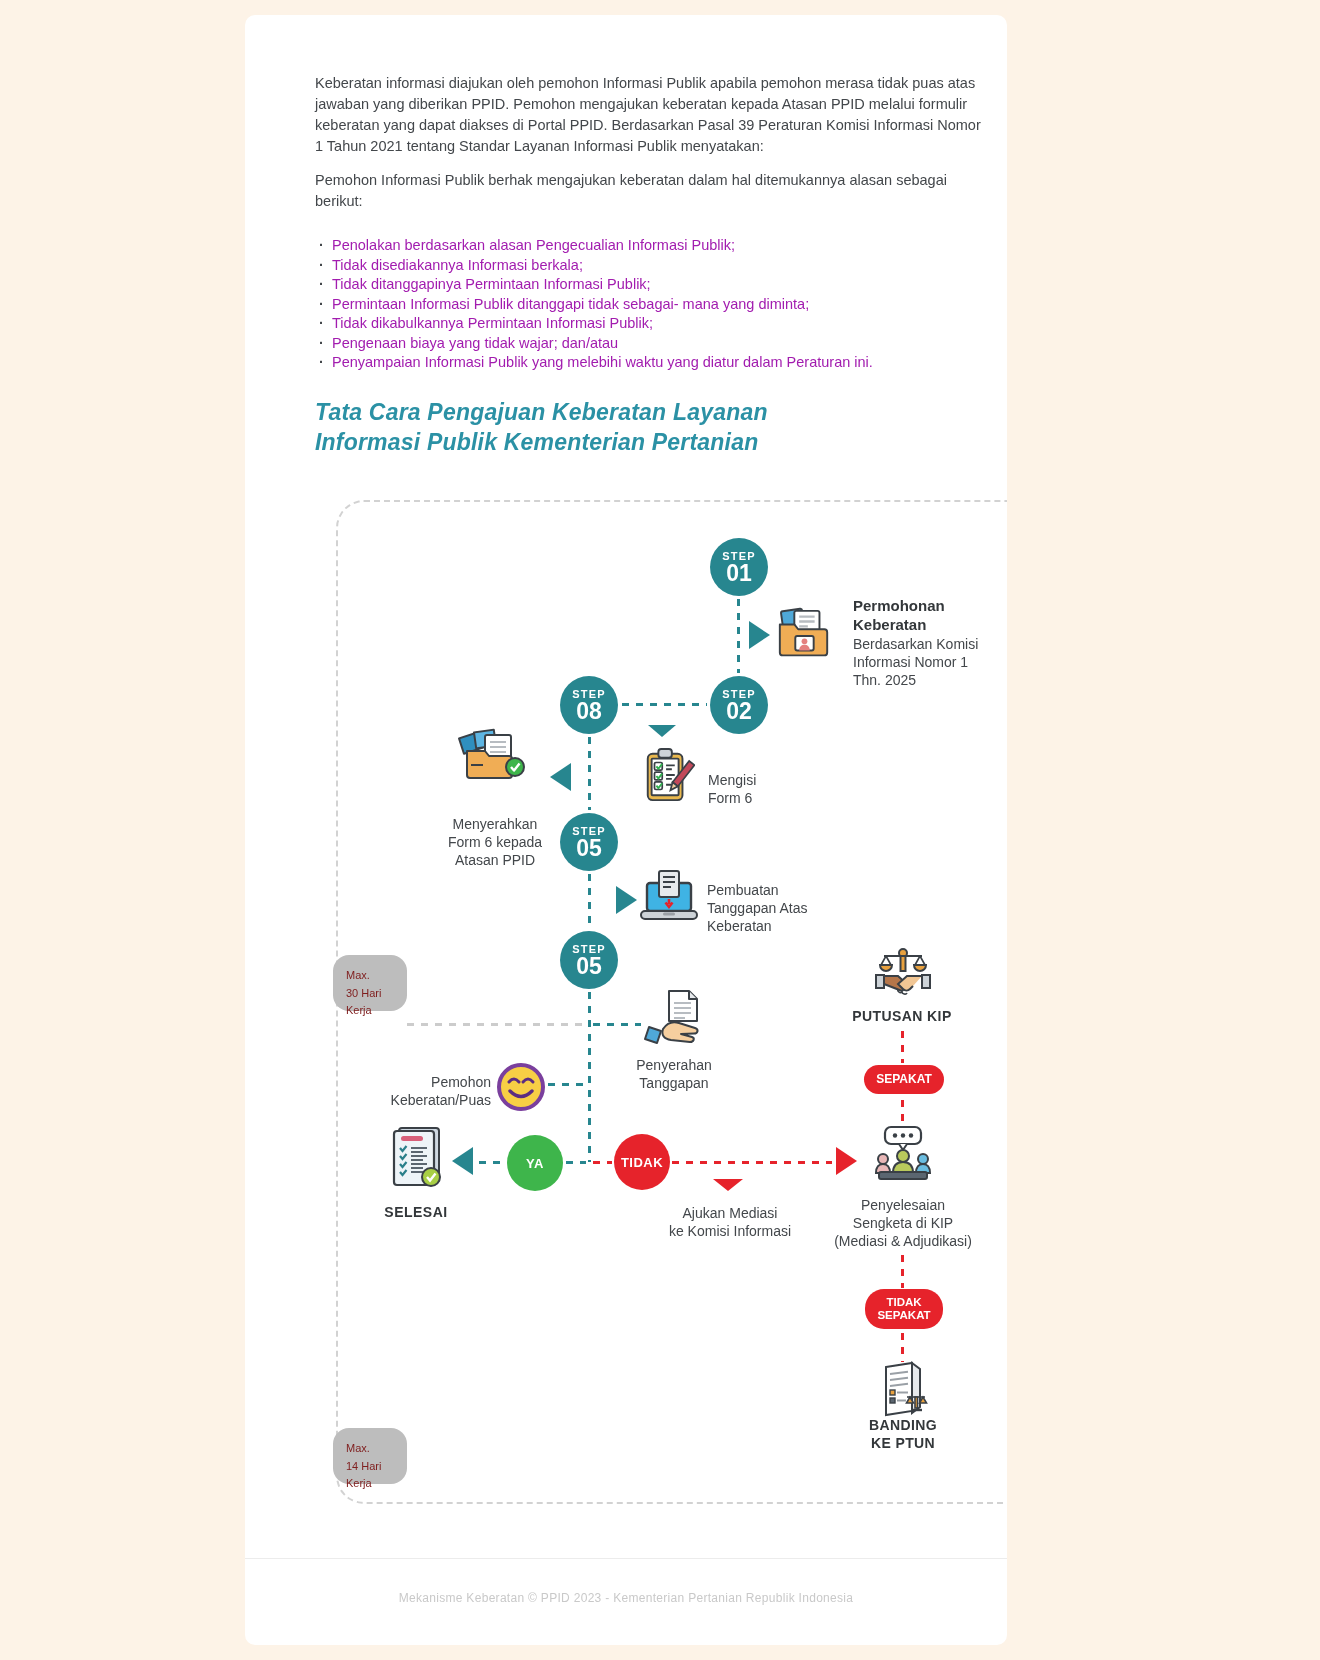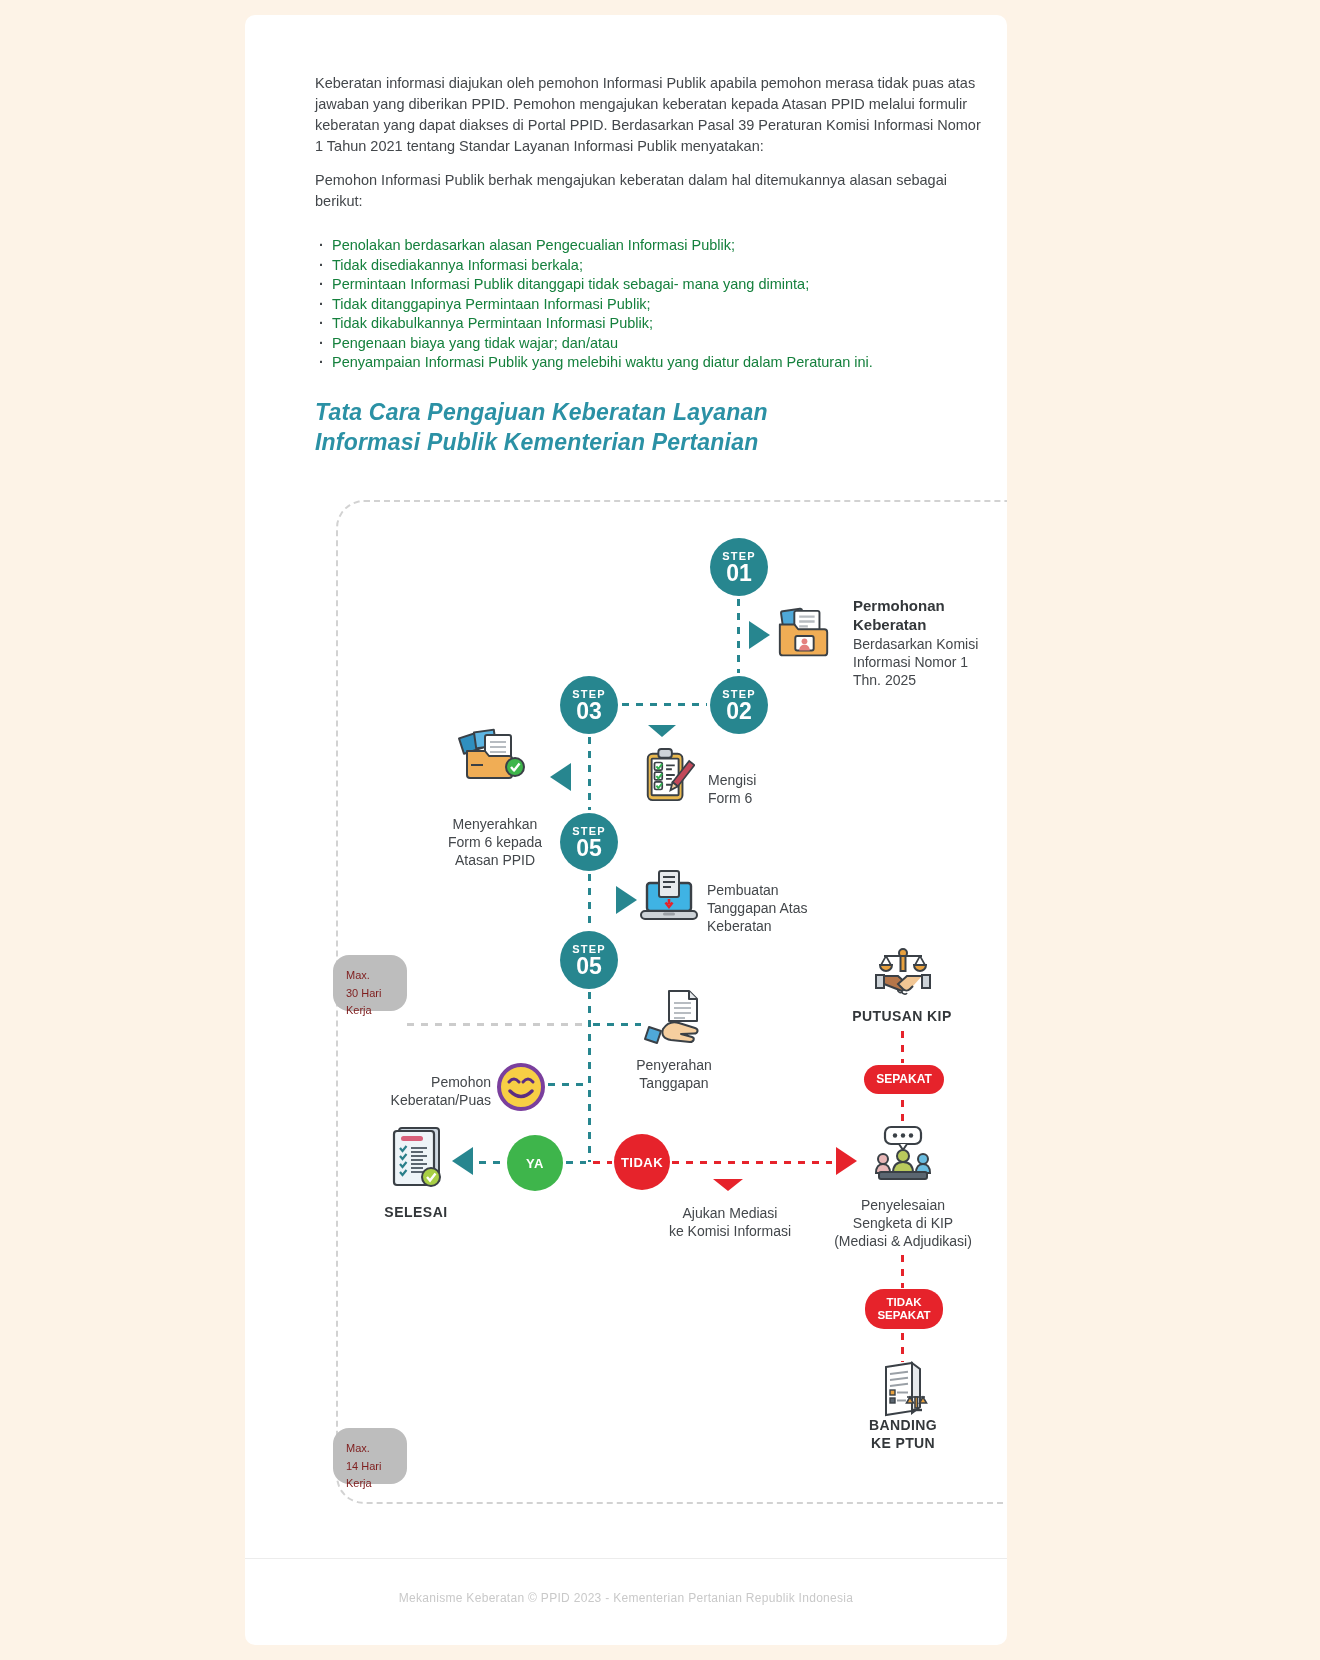--- a/index.html
+++ b/index.html
@@ -7,21 +7,21 @@
     width:1320px;height:1660px;position:relative;
     background:#fdf3e7;
     font-family:"Liberation Sans", sans-serif;
   }
   .card{
     position:absolute;left:245px;top:15px;width:762px;height:1630px;
     background:#ffffff;border-radius:10px;overflow:hidden;
   }
   .abs{position:absolute;}
   .body-text{font-size:14.5px;line-height:21px;color:#43474b;}
-  .bullets{list-style:none;margin:0;padding:0;font-size:14.5px;line-height:19.5px;color:#15803d;}
+  .bullets{list-style:none;margin:0;padding:0;font-size:14.5px;line-height:19.5px;color:#a21caf;}
   .bullets li{padding-left:15px;position:relative;}
   .bullets li::before{content:"·";position:absolute;left:2px;top:0;font-weight:700;color:#43474b;}
   .heading{font-size:23px;line-height:30px;color:#2b91a5;font-weight:600;letter-spacing:.2px;}
   .pre{white-space:pre-line;}
   .flow-label{font-size:14px;line-height:18px;color:#43474b;}
   .bold-label{font-weight:700;color:#33373a;}
   .center{text-align:center;}
   .right{text-align:right;}
   .flowbox{
     border:2px dashed #d2d2d2;border-right:none;
@@ -66,22 +66,22 @@
 </head>
 <body>
 
 <div class="card">
 
   <div class="abs body-text" style="left:70px;top:58px;width:668px;">Keberatan informasi diajukan oleh pemohon Informasi Publik apabila pemohon merasa tidak puas atas jawaban yang diberikan PPID. Pemohon mengajukan keberatan kepada Atasan PPID melalui formulir keberatan yang dapat diakses di Portal PPID. Berdasarkan Pasal 39 Peraturan Komisi Informasi Nomor 1 Tahun 2021 tentang Standar Layanan Informasi Publik menyatakan:</div>
   <div class="abs body-text" style="left:70px;top:155px;width:668px;">Pemohon Informasi Publik berhak mengajukan keberatan dalam hal ditemukannya alasan sebagai berikut:</div>
   <ul class="abs bullets" style="left:72px;top:221px;width:680px;">
     <li>Penolakan berdasarkan alasan Pengecualian Informasi Publik;</li>
     <li>Tidak disediakannya Informasi berkala;</li>
+    <li>Tidak ditanggapinya Permintaan Informasi Publik;</li>
     <li>Permintaan Informasi Publik ditanggapi tidak sebagai- mana yang diminta;</li>
-    <li>Tidak ditanggapinya Permintaan Informasi Publik;</li>
     <li>Tidak dikabulkannya Permintaan Informasi Publik;</li>
     <li>Pengenaan biaya yang tidak wajar; dan/atau</li>
     <li>Penyampaian Informasi Publik yang melebihi waktu yang diatur dalam Peraturan ini.</li>
   </ul>
   <div class="abs heading pre" style="left:70px;top:382px;width:600px;font-style:italic;">Tata Cara Pengajuan Keberatan Layanan
 Informasi Publik Kementerian Pertanian</div>
 
   <div class="abs flowbox" style="left:91px;top:485px;width:700px;height:1000px;"></div>
 
   <div class="abs dv teal" style="left:492px;top:584px;height:74px;"></div>
@@ -114,21 +114,21 @@
   <div class="abs step-circle" style="left:465px;top:523px;">
     <span class="step-word">STEP</span>
     <span class="step-num">01</span>
   </div>
   <div class="abs step-circle" style="left:465px;top:661px;">
     <span class="step-word">STEP</span>
     <span class="step-num">02</span>
   </div>
   <div class="abs step-circle" style="left:315px;top:661px;">
     <span class="step-word">STEP</span>
-    <span class="step-num">03</span>
+    <span class="step-num">08</span>
   </div>
   <div class="abs step-circle" style="left:315px;top:798px;">
     <span class="step-word">STEP</span>
     <span class="step-num">05</span>
   </div>
   <div class="abs step-circle" style="left:315px;top:916px;">
     <span class="step-word">STEP</span>
     <span class="step-num">05</span>
   </div>
 

